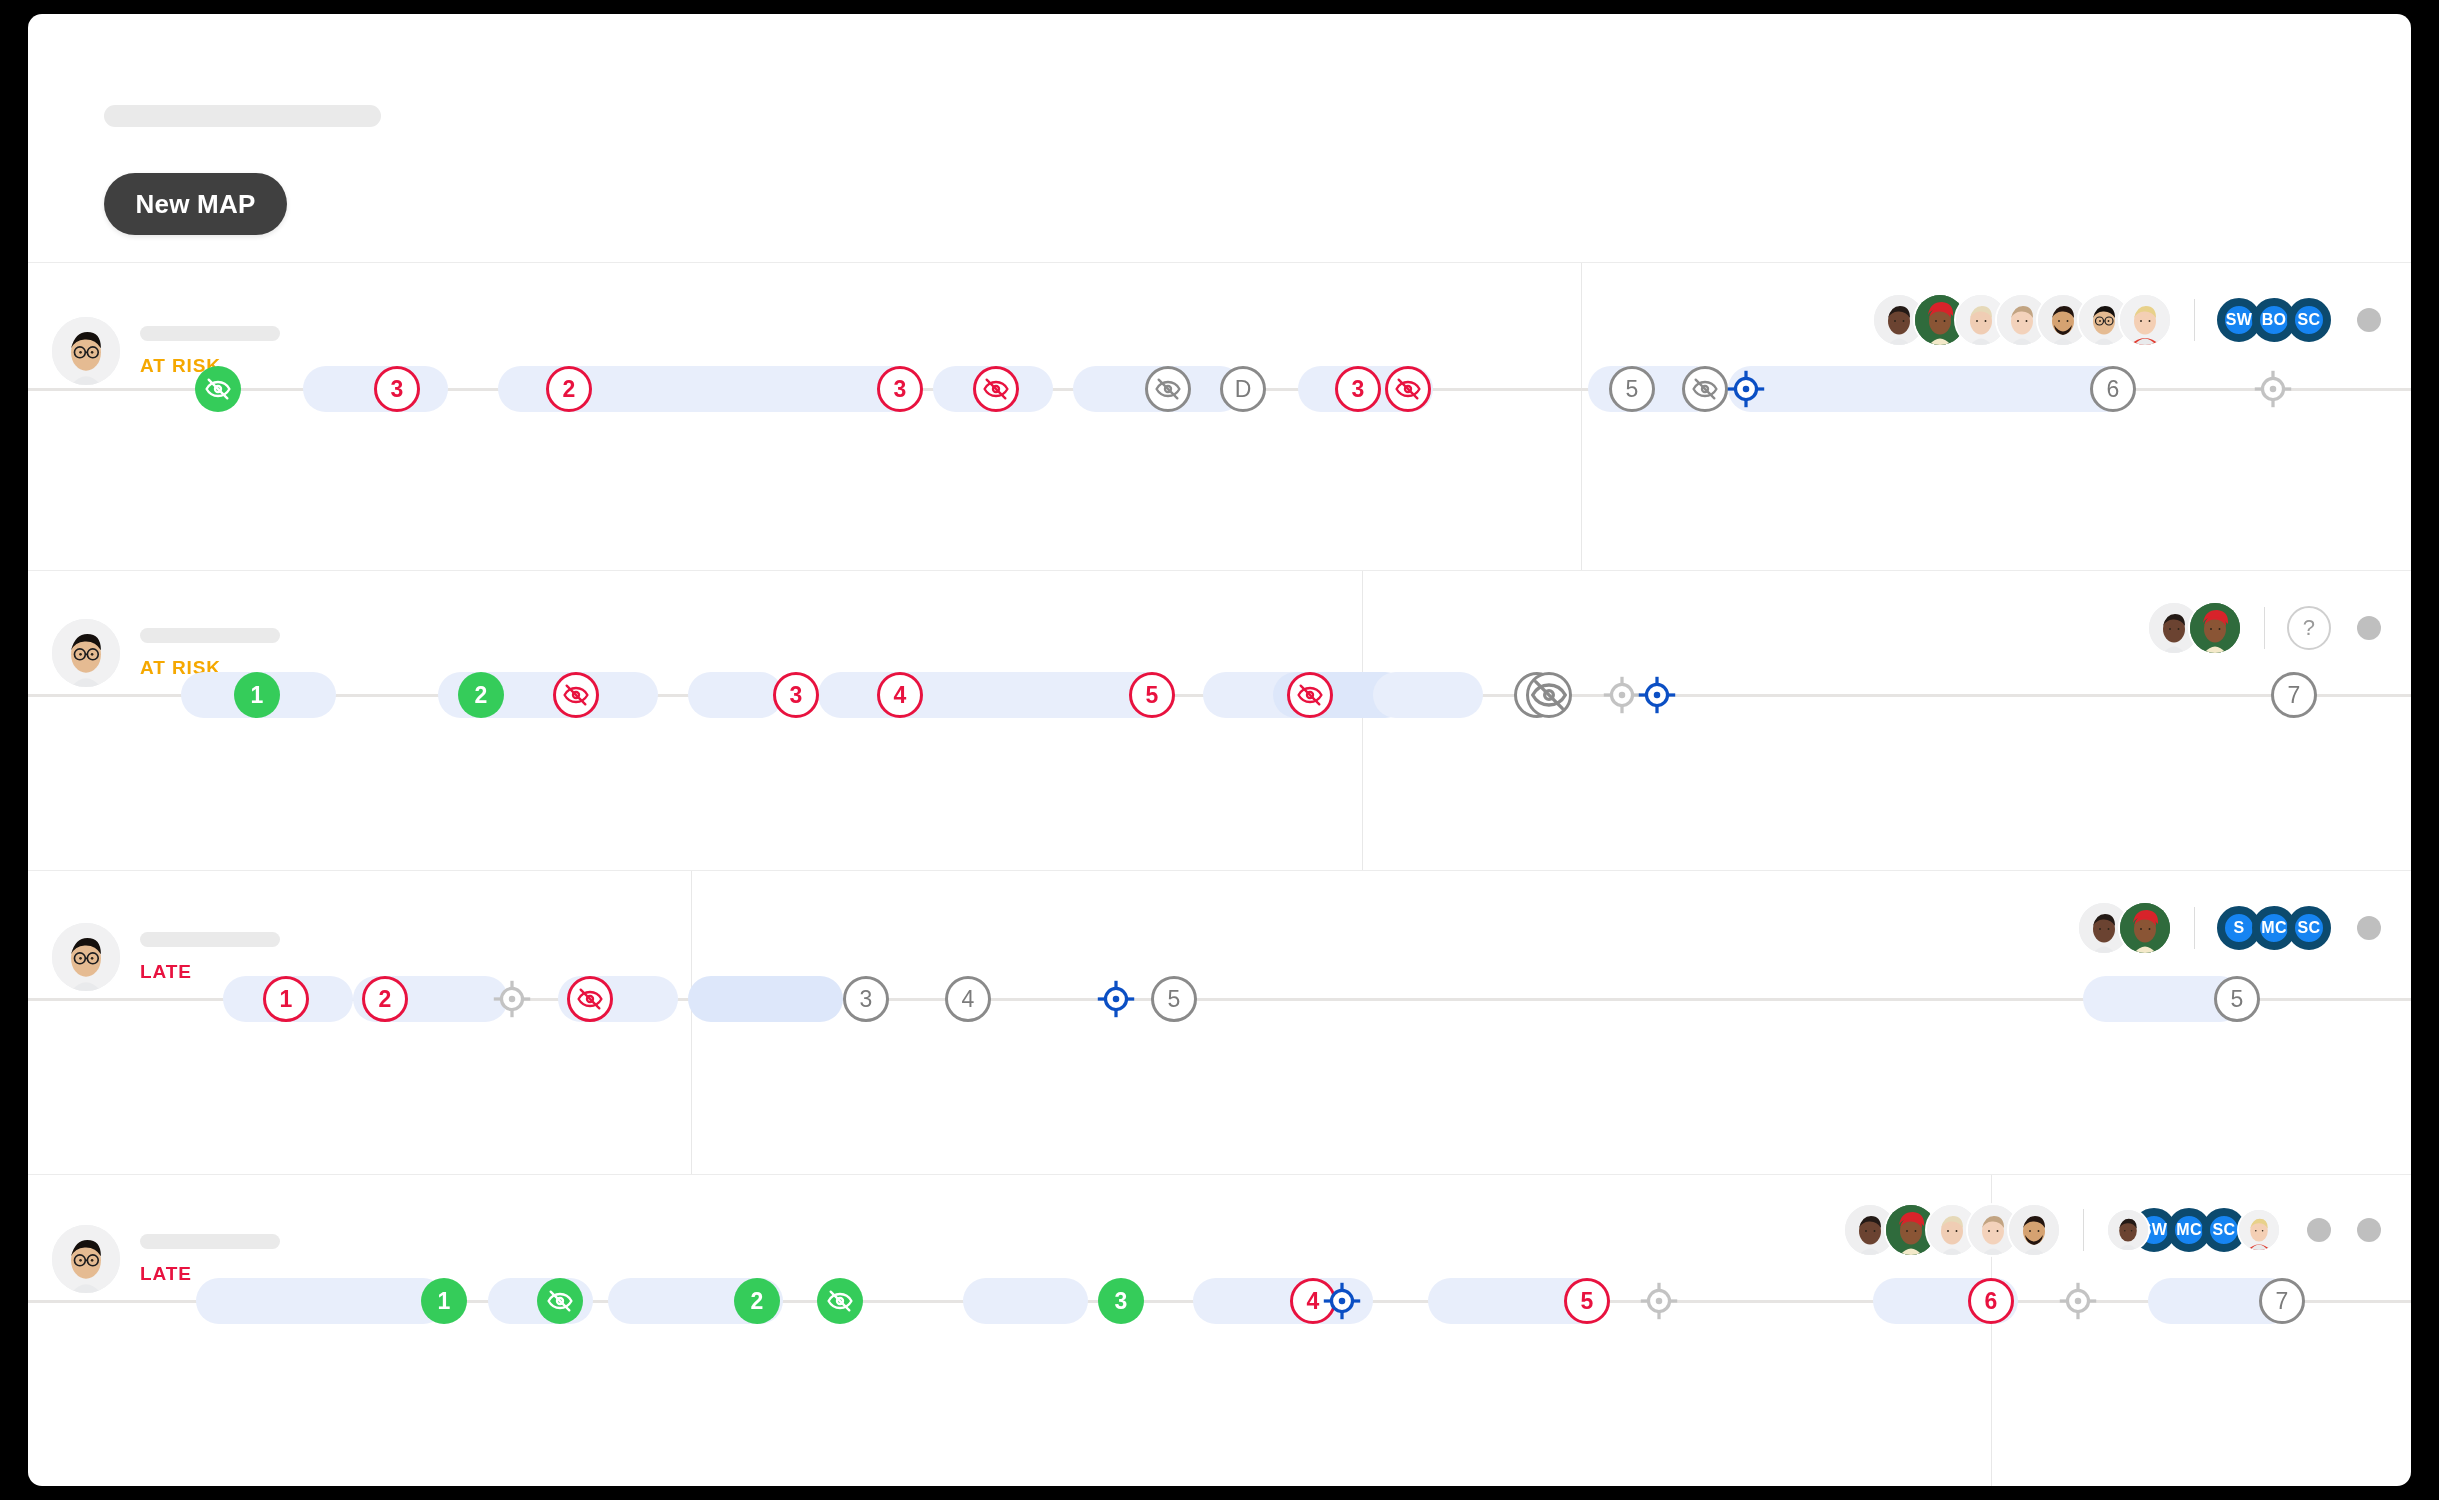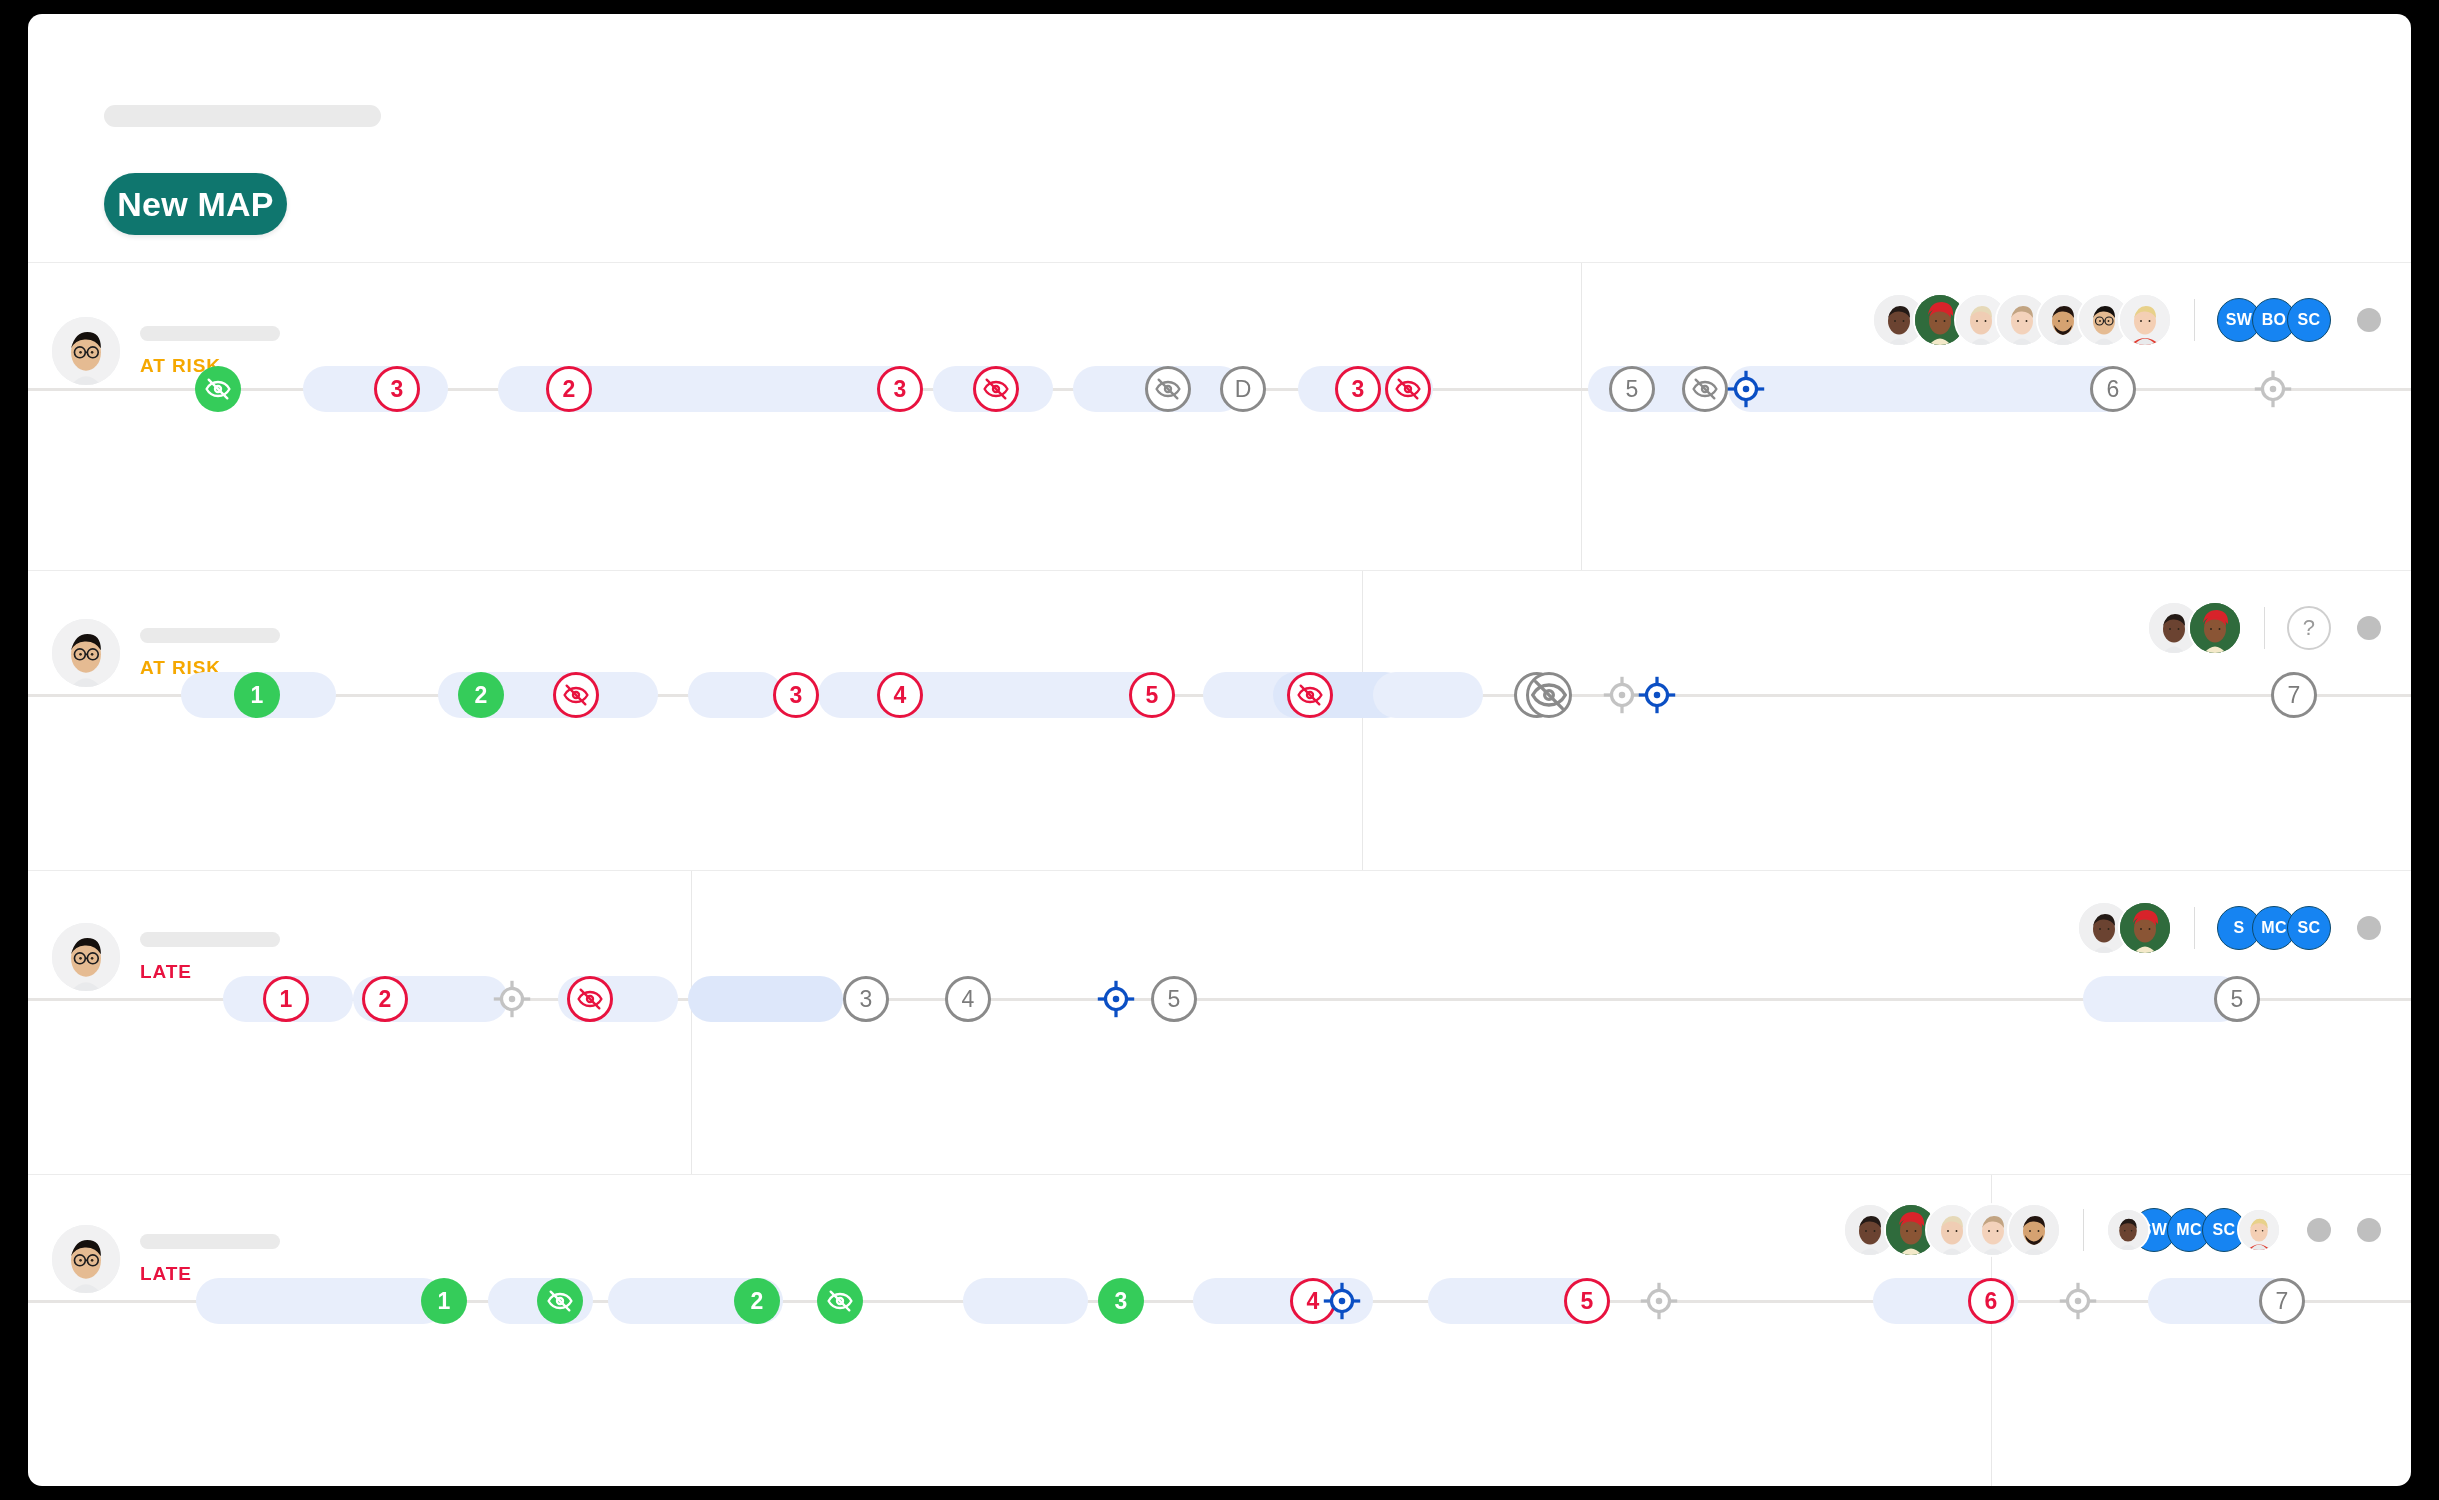--- a/index.html
+++ b/index.html
@@ -21,23 +21,23 @@
   
   .header { position: relative; height: 248px; }
   .title-skeleton {
     position: absolute; left: 76px; top: 91px;
     width: 277px; height: 22px;
     background: #eaeaea; border-radius: 11px;
   }
   .new-map-btn {
     position: absolute; left: 76px; top: 159px;
     width: 183px; height: 62px;
-    background: #0f766e; color: #fff;
+    background: #404040; color: #fff;
     border: none; border-radius: 31px;
-    font-size: 34px; font-weight: bold;
+    font-size: 26px; font-weight: bold;
     letter-spacing: .2px;
     cursor: pointer;
     box-shadow: 0 2px 5px rgba(0,0,0,.10);
   }
 
   
   .row {
     position: relative;
     border-top: 1px solid #ececec;
     width: 100%;
@@ -72,21 +72,21 @@
   .stack { display: flex; align-items: center; }
   .stack .avatar { width: 54px; height: 54px; margin-left: -13px; }
   .stack .avatar:first-child { margin-left: 0; }
   .sep { width: 1px; height: 42px; background: #dcdcdc; margin: 0 22px; }
   .badges { display: flex; align-items: center; }
   .badge {
     width: 44px; height: 44px; border-radius: 50%;
     background: #1684f2; color: #fff;
     display: flex; align-items: center; justify-content: center;
     font-size: 16px; font-weight: bold; letter-spacing: .3px;
-    margin-left: -9px; border: 1px solid #0c4a6e;
+    margin-left: -9px; border: 8px solid #0c4a6e;
   }
   .badge:first-child { margin-left: 0; }
   .badge.q {
     background: #fff; color: #9a9a9a; border: 2px solid #cfcfcf;
     font-size: 22px; font-weight: normal;
   }
   .dot { width: 24px; height: 24px; border-radius: 50%; background: #bfbfbf; margin-left: 26px; }
 
   
   .timeline { position: absolute; left: 0; right: 0; height: 76px; }

